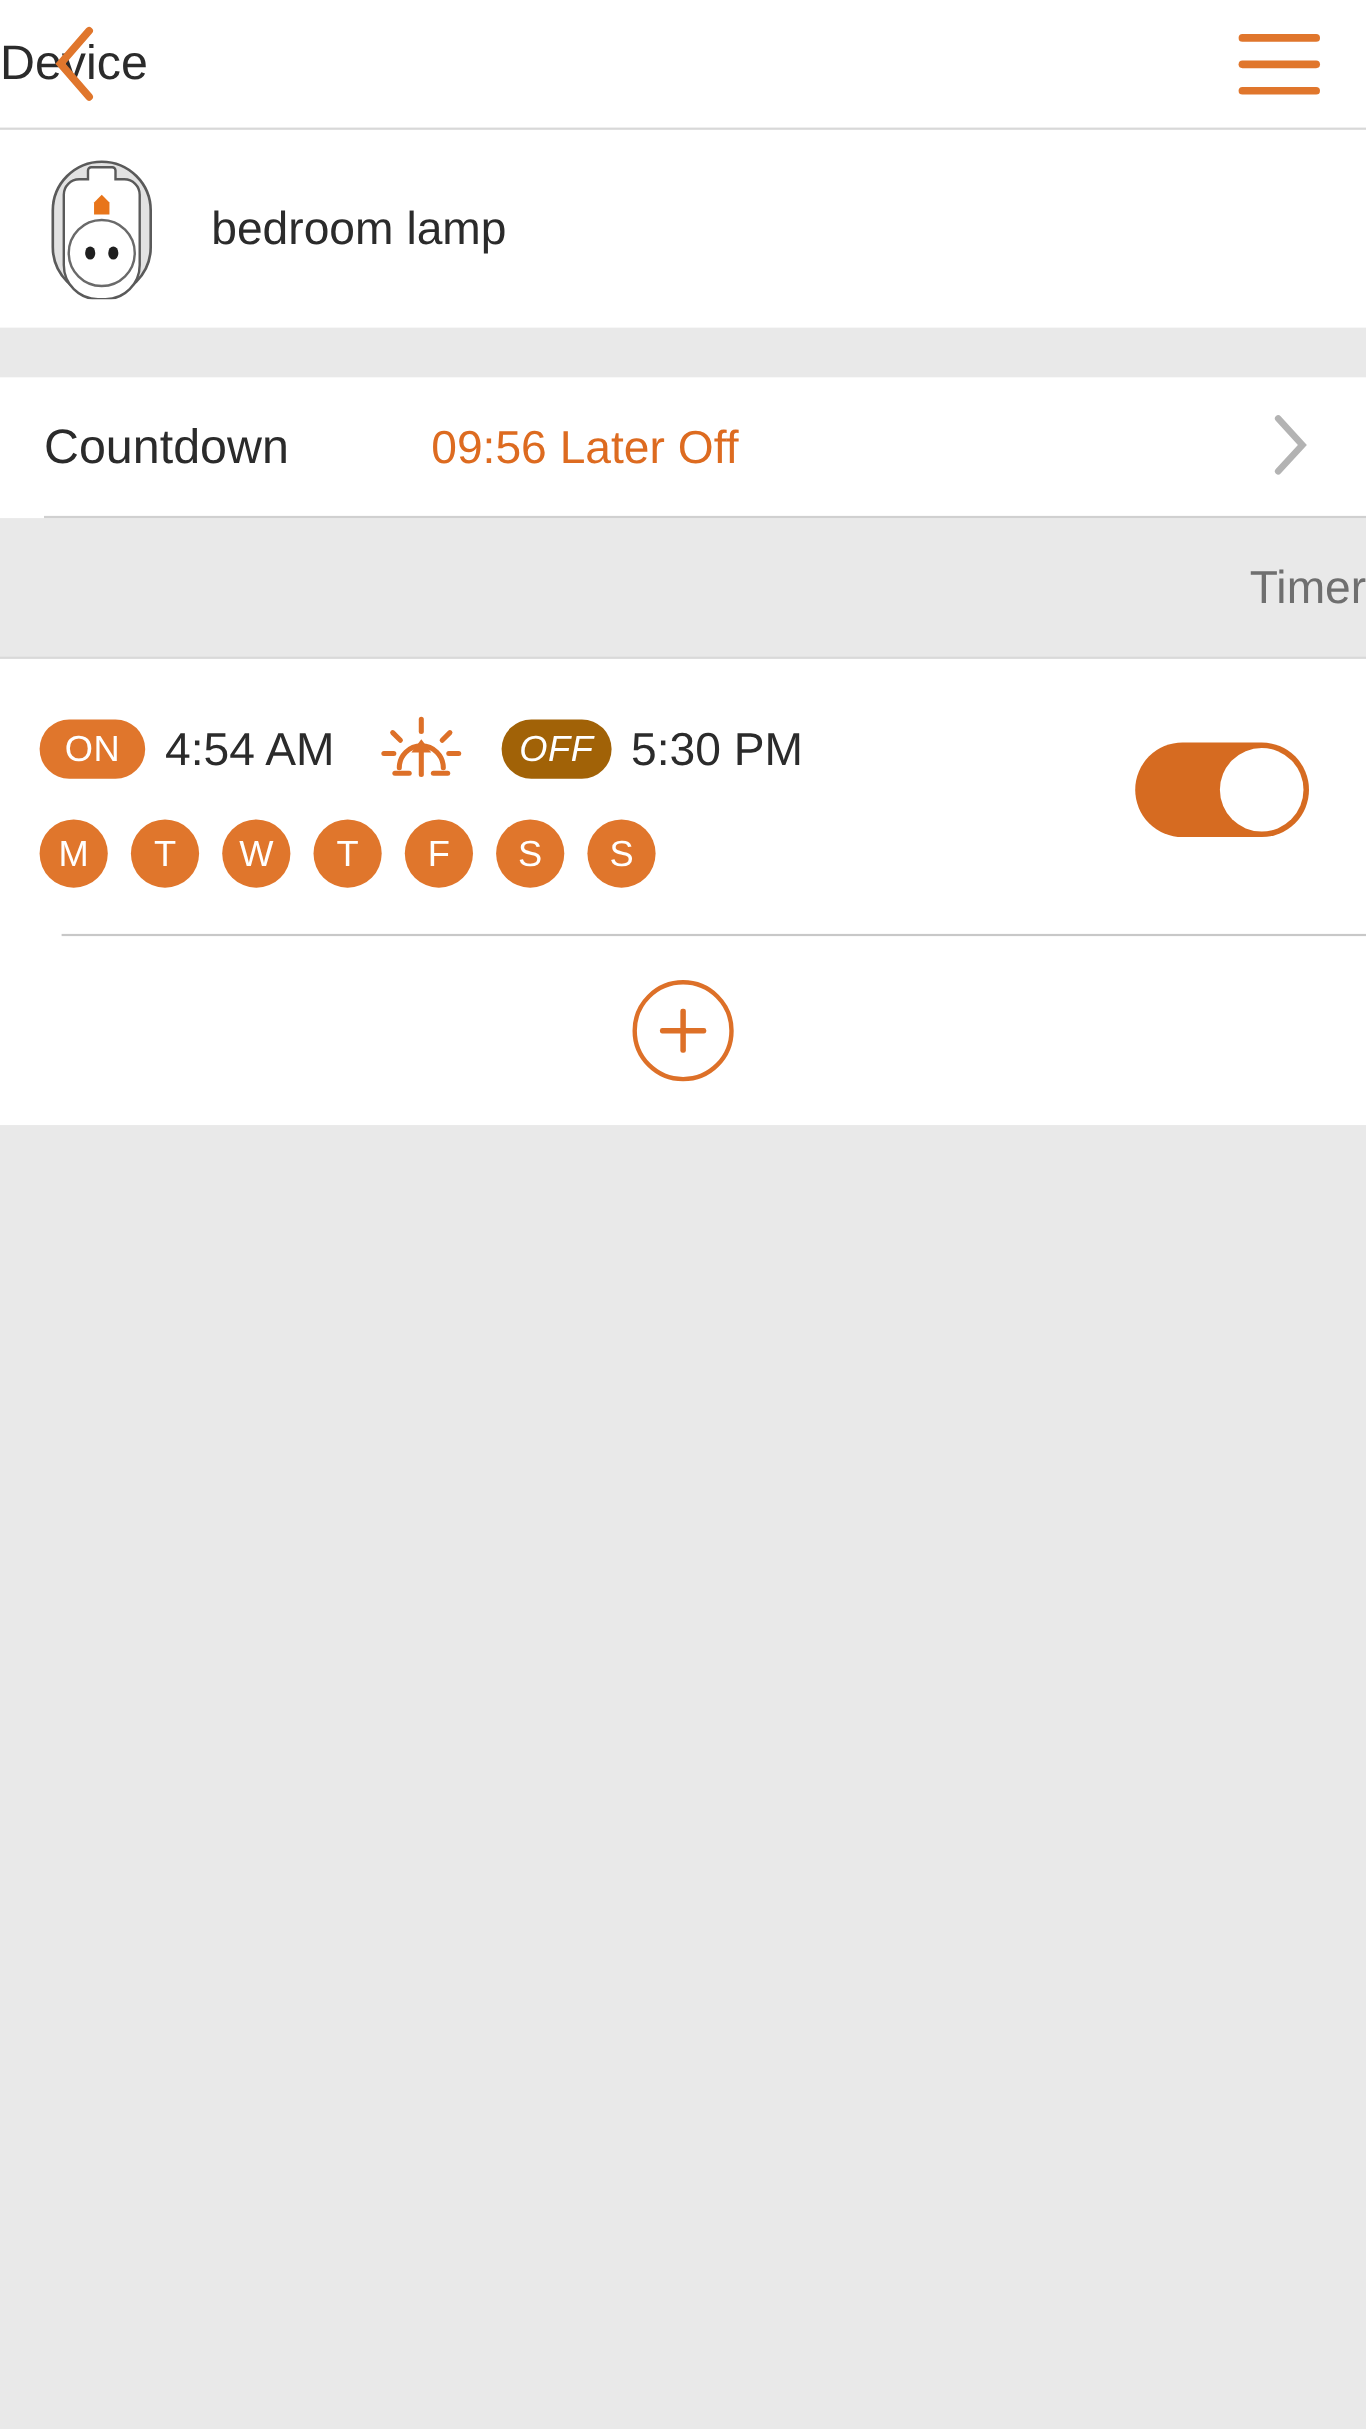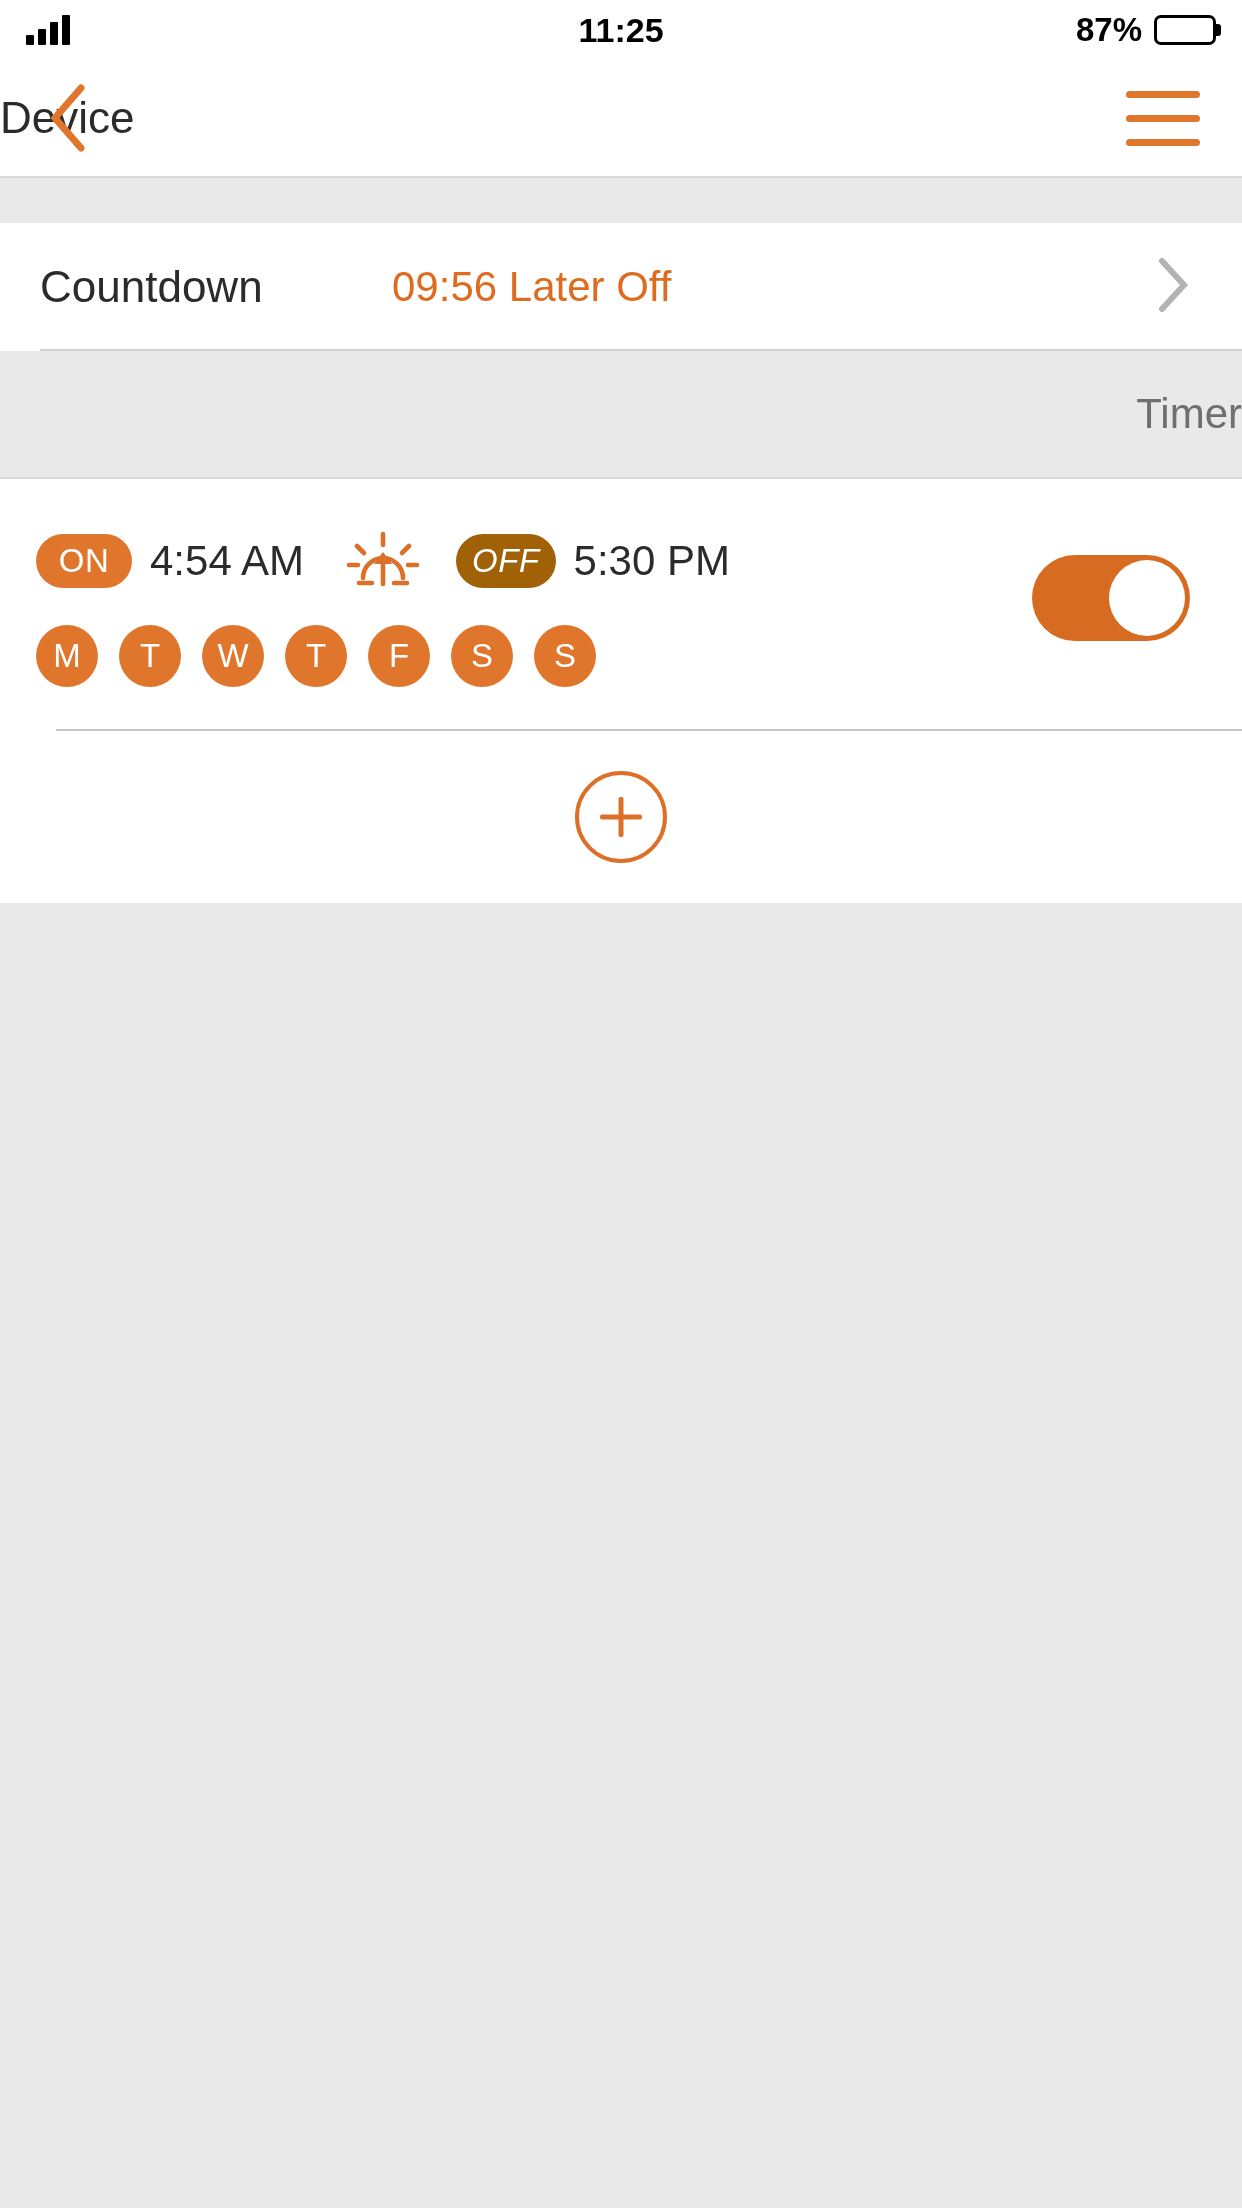--- a/index.html
+++ b/index.html
@@ -280,52 +280,53 @@
     height: 5px; width: 42px;
   }
 
   .bottom-fill { background: #e9e9e9; flex: 1 1 auto; }
 </style>
 </head>
 <body>
 
 <div class="phone">
 
-  <div class="status-bar">
-    <div class="status-left">
-      <span class="sig-bars">
-        <i></i>
-          <i></i>
-          <i></i>
-          <i></i>
-      </span>
-    </div>
-    <div class="status-center">11:25</div>
-    <div class="status-right">
-      <span>87%</span>
-      <span class="battery">
-        <span class="fill"></span>
-      </span>
-    </div>
-  </div>
 
   <div class="nav-bar">
     <div class="nav-back">
       <svg width="44" height="72" viewBox="0 0 44 72">
         <polyline points="34,6 8,36 34,66" fill="none" stroke="#e0762c" stroke-width="7" stroke-linecap="round" stroke-linejoin="miter"></polyline>
       </svg>
     </div>
     <div class="nav-title">Device</div>
     <div class="nav-menu">
       <span></span>
         <span></span>
         <span></span>
     </div>
   </div>
 
+  <div class="device-card">
+    <svg class="device-icon" viewBox="0 0 95 128">
+
+      <rect x="3" y="3" width="89" height="122" rx="44.5" ry="44.5" fill="#e2e2e2" stroke="#5a5a5a" stroke-width="2.4"></rect>
+
+      <path d="M38 8 h19 a3 3 0 0 1 3 3 v8 h8 a14 14 0 0 1 14 14 v64
+               a31 31 0 0 1 -31 31 h-7 a31 31 0 0 1 -31 -31 v-64
+               a14 14 0 0 1 14 -14 h8 v-8 a3 3 0 0 1 3 -3 z" fill="#ffffff" stroke="#5a5a5a" stroke-width="2.2"></path>
+
+      <path d="M47.5 33 l7 7 v11 h-14 v-11 z" fill="#e8751a"></path>
+
+      <circle cx="47.5" cy="86" r="30" fill="#ffffff" stroke="#6a6a6a" stroke-width="2.2"></circle>
+
+      <ellipse cx="37" cy="86" rx="4.6" ry="6" fill="#1f1f1f"></ellipse>
+      <ellipse cx="58" cy="86" rx="4.6" ry="6" fill="#1f1f1f"></ellipse>
+    </svg>
+    <div class="device-name">bedroom lamp</div>
+  </div>
 
   <div class="spacer-gray"></div>
 
   <div class="countdown-card">
     <div class="countdown-label">Countdown</div>
     <div class="countdown-value">09:56 Later Off</div>
     <span class="chevron-right">
       <svg width="34" height="58" viewBox="0 0 34 58">
         <polyline points="6,5 28,29 6,53" fill="none" stroke="#b3b3b3" stroke-width="6" stroke-linecap="round" stroke-linejoin="miter"></polyline>
       </svg>

